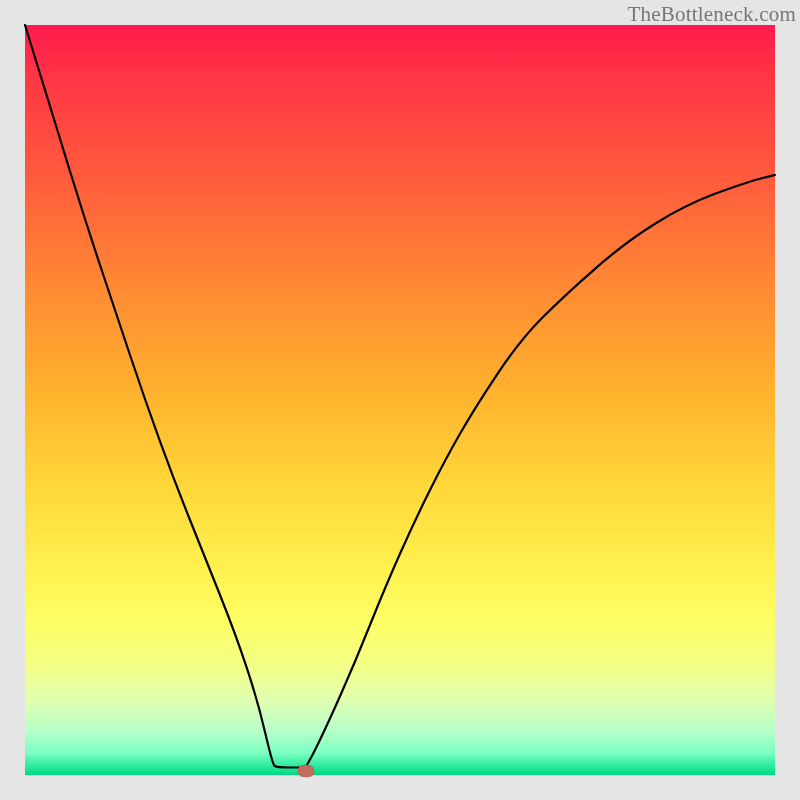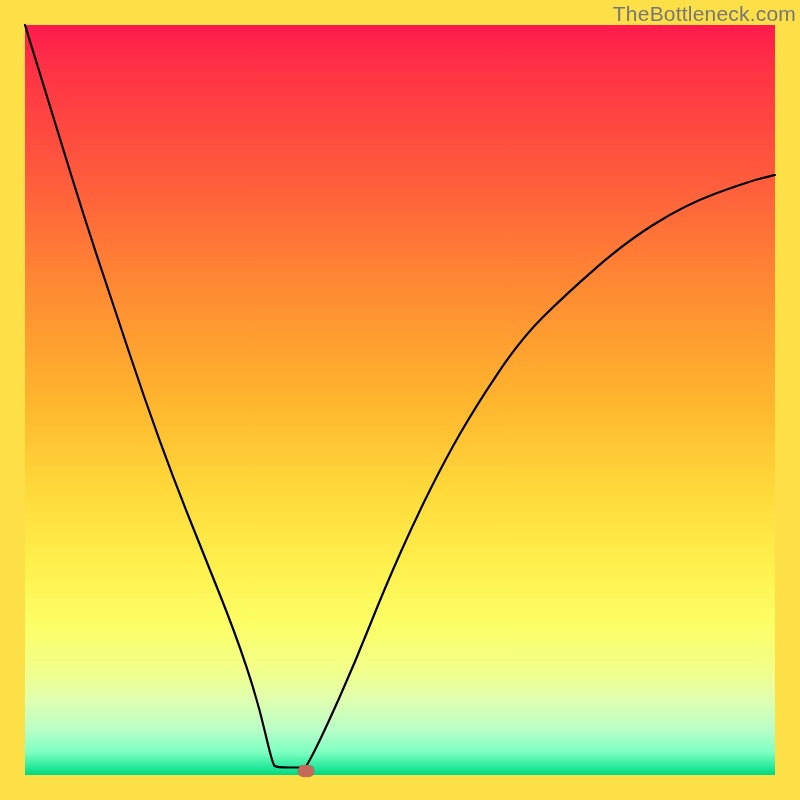--- a/index.html
+++ b/index.html
@@ -8,21 +8,22 @@
     width: 800px;
     height: 800px;
     overflow: hidden;
     background: #000;
     font-family: Arial, Helvetica, sans-serif;
   }
   .frame {
     position: relative;
     width: 800px;
     height: 800px;
-    background: #fde047;
+    background: #e5e5e5;
+    font-family: Liberation Serif, serif;
   }
   .plot-area {
     position: absolute;
     left: 25px;
     top: 25px;
     width: 750px;
     height: 750px;
     
     background: linear-gradient(to bottom,
       #ff1a4d 0%,

